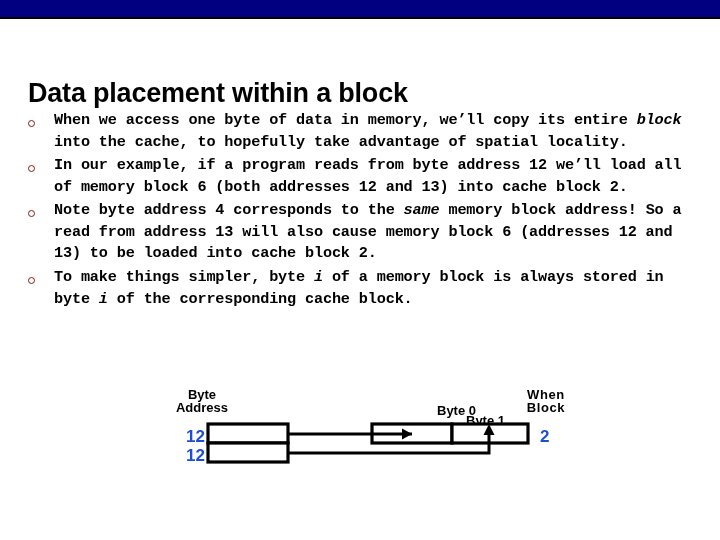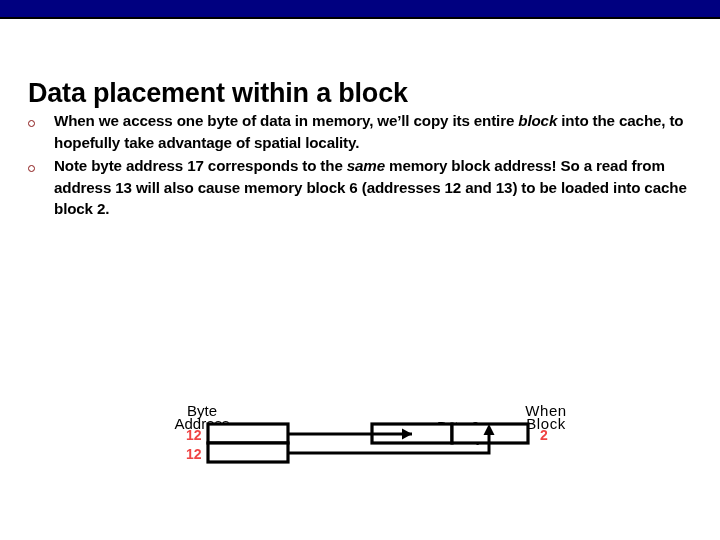--- a/index.html
+++ b/index.html
@@ -69,49 +69,49 @@
     border-radius: 50%;
     box-sizing: border-box;
   }
   .bullet-text {
     flex: 1 1 auto;
     font-size: 15.2px;
     line-height: 1.42;
     color: #000000;
     font-weight: 600;
     letter-spacing: -0.15px;
+    font-family: Liberation Mono, monospace;
   }
   .bullet-text i {
     font-style: italic;
   }
 
   
   #diagram {
     position: absolute;
     left: 0;
     top: 378px;
     width: 720px;
     height: 110px;
   }
   .dg-label {
     position: absolute;
     font-family: "Liberation Sans", sans-serif;
-    font-size: 15px;
-    font-weight: 400;
+    font-size: 13px;
+    font-weight: 700;
     color: #000000;
     white-space: nowrap;
     line-height: 13px;
-    margin-top: 16px;
   }
   .dg-num {
     position: absolute;
     font-family: "Liberation Sans", sans-serif;
-    font-size: 14px;
+    font-size: 17px;
     font-weight: 700;
-    color: #ef4444;
+    color: #1d4ed8;
     white-space: nowrap;
   }
   #byte-address-label {
     left: 167px;
     top: 10px;
     text-align: center;
     width: 70px;
   }
   #byte0-label   { left: 391px; top: 26px; padding-left: 46px; }
   #byte1-label   { left: 466px; top: 36px; }
@@ -141,28 +141,40 @@
 
 <div id="bullet-list">
 
   <div class="bullet-row">
     <div class="bullet-marker"><span></span></div>
     <div class="bullet-text">
       <span>When we access one byte of data in memory, we’ll copy its entire </span><i>block</i><span> into the cache, to hopefully take advantage of spatial locality.</span>
     </div>
   </div>
 
-
-  <div class="bullet-row">
-    <div class="bullet-marker"><span></span></div>
-    <div class="bullet-text">
-      <span>Note byte address 17 corresponds to the </span><i>same</i><span> memory block address! So a read from address 13 will also cause memory block 6 (addresses 12 and 13) to be loaded into cache block 2.</span>
-    </div>
-  </div>
-
+  <div class="bullet-row">
+    <div class="bullet-marker"><span></span></div>
+    <div class="bullet-text">
+      <span>In our example, if a program reads from byte address 12 we’ll load all of memory block 6 (both addresses 12 and 13) into cache block 2.</span>
+    </div>
+  </div>
+
+  <div class="bullet-row">
+    <div class="bullet-marker"><span></span></div>
+    <div class="bullet-text">
+      <span>Note byte address 4 corresponds to the </span><i>same</i><span> memory block address! So a read from address 13 will also cause memory block 6 (addresses 12 and 13) to be loaded into cache block 2.</span>
+    </div>
+  </div>
+
+  <div class="bullet-row">
+    <div class="bullet-marker"><span></span></div>
+    <div class="bullet-text">
+      <span>To make things simpler, byte </span><i>i</i><span> of a memory block is always stored in byte </span><i>i</i><span> of the corresponding cache block.</span>
+    </div>
+  </div>
 
 </div>
 
 <div id="diagram">
 
   <div class="dg-label" id="byte-address-label">
     <div>Byte</div>
     <div>Address</div>
   </div>
 

